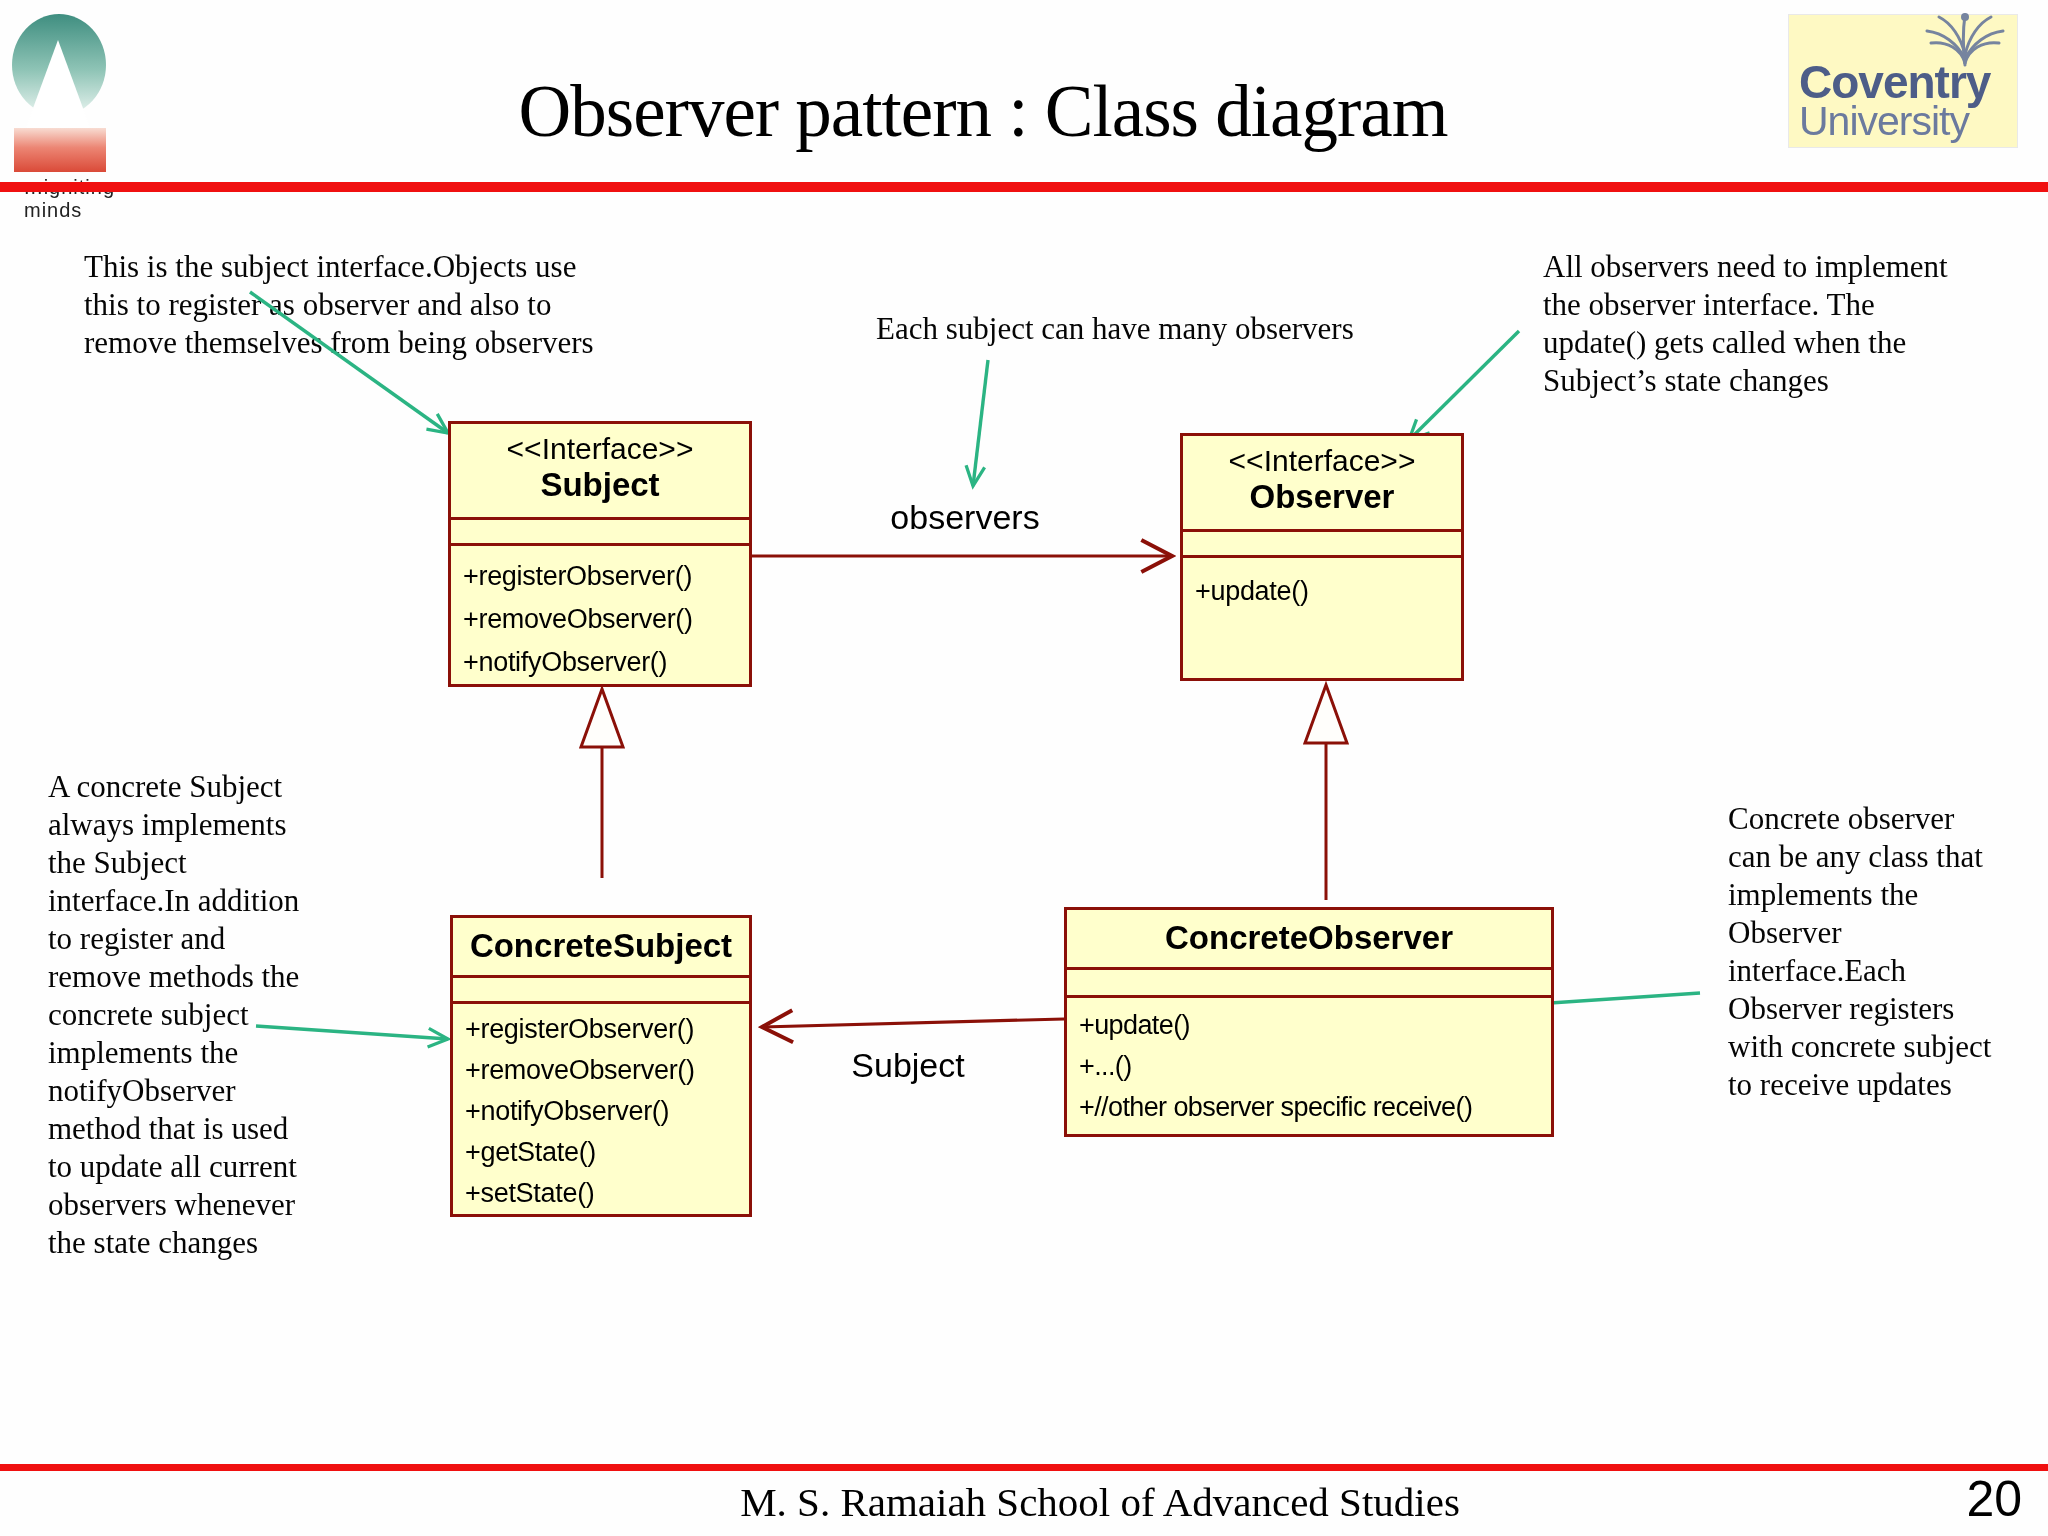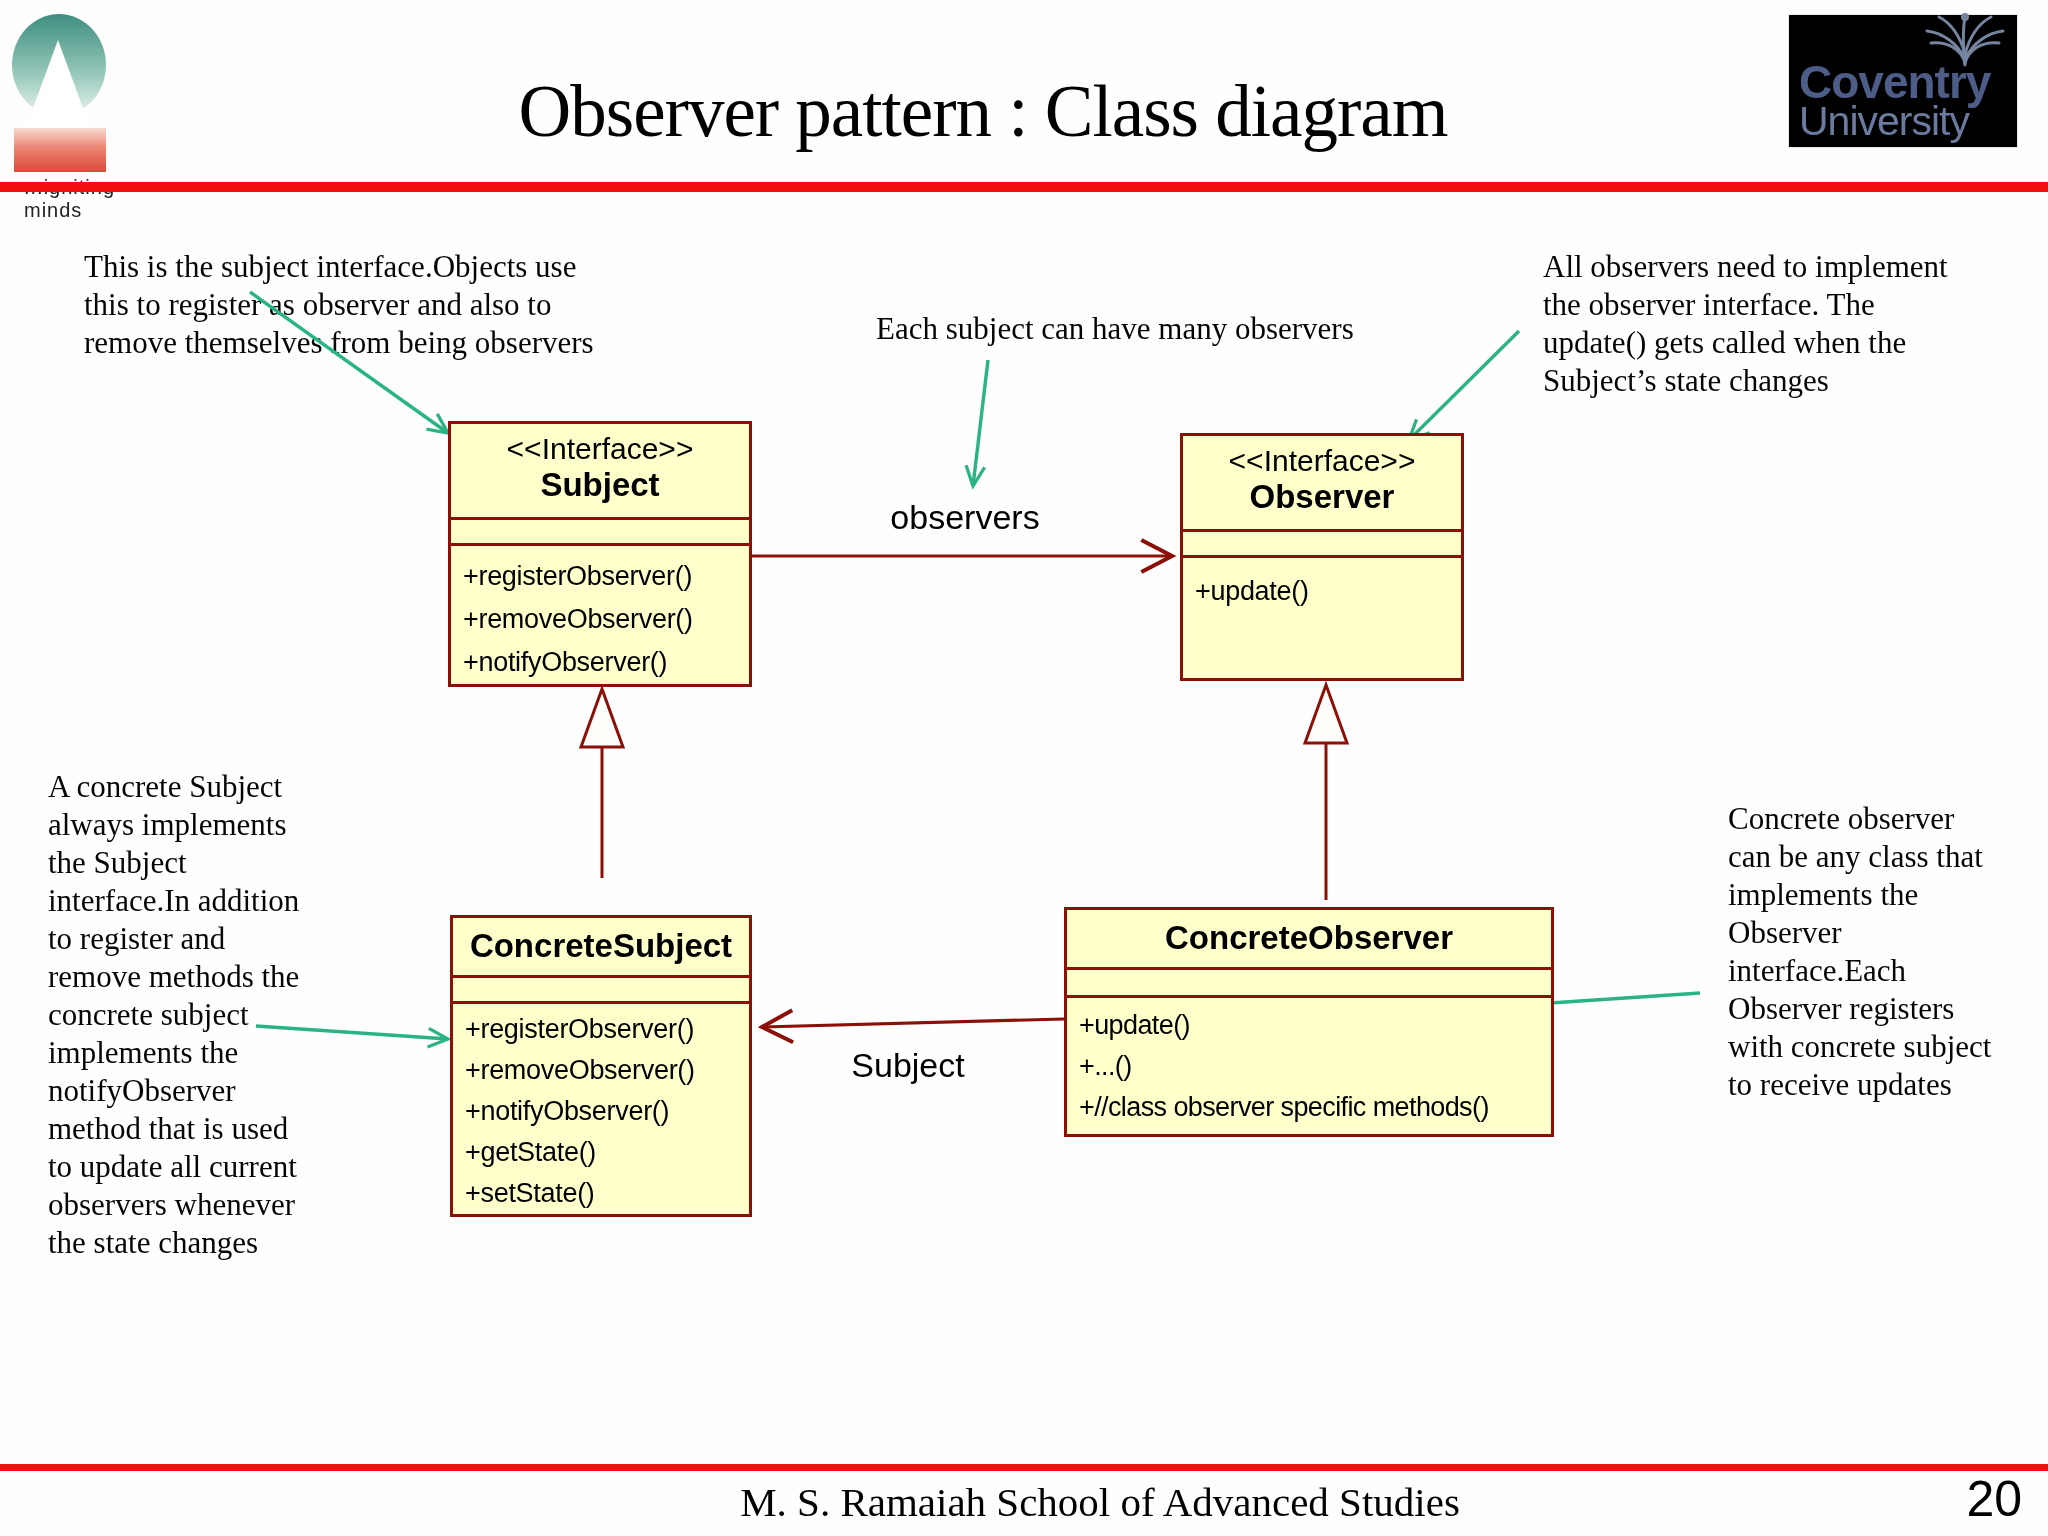--- a/index.html
+++ b/index.html
@@ -17,21 +17,21 @@
   .ml-circle{position:absolute;left:2px;top:2px;width:94px;height:102px;border-radius:50%;
              background:linear-gradient(180deg,#3f8e80 0%,#8fc4b6 55%,#e9f4f0 100%);}
   .ml-tri{position:absolute;left:15px;top:28px;width:0;height:0;
           border-left:33px solid transparent;border-right:33px solid transparent;
           border-bottom:90px solid #fff;}
   .ml-rect{position:absolute;left:4px;top:116px;width:92px;height:44px;
            background:linear-gradient(180deg,#f8dcd2 0%,#ec8573 45%,#da4a38 100%);}
   .ml-tag{position:absolute;left:14px;top:164px;font-size:20px;color:#222;letter-spacing:1px;}
 
   
-  .cov{position:absolute;left:1788px;top:14px;width:228px;height:132px;background:#000000;
+  .cov{position:absolute;left:1788px;top:14px;width:228px;height:132px;background:#fef9c3;
        border:1px solid #e9e9e9;}
   .cov-bird{position:absolute;right:4px;top:-6px;}
   .cov-text{position:absolute;left:10px;top:46px;line-height:0.92;
             font-family:"Liberation Sans",sans-serif;}
   .cov-l1{font-size:46px;font-weight:bold;color:#4d5d88;letter-spacing:-1px;}
   .cov-l2{font-size:41px;color:#6b7a9e;letter-spacing:-1px;}
 
   
   .ann{position:absolute;font-family:"Liberation Serif",serif;font-size:31px;line-height:38px;
        white-space:pre-line;color:#050505;}
@@ -213,21 +213,21 @@
   </div>
 
   <div class="uml" id="box-cobserver">
     <div class="name">
       <span class="cname">ConcreteObserver</span>
     </div>
     <div class="attrs"></div>
     <div class="methods">
       <div class="m">+update()</div>
       <div class="m">+...()</div>
-      <div class="m">+//class observer specific methods()</div>
+      <div class="m">+//other observer specific receive()</div>
     </div>
   </div>
 
   <div class="rel-label" id="lbl-observers">observers</div>
   <div class="rel-label" id="lbl-subject">Subject</div>
 
   <div class="rule-bottom"></div>
   <div class="footer-inst">M. S. Ramaiah School of Advanced Studies</div>
   <div class="footer-page">20</div>
 

